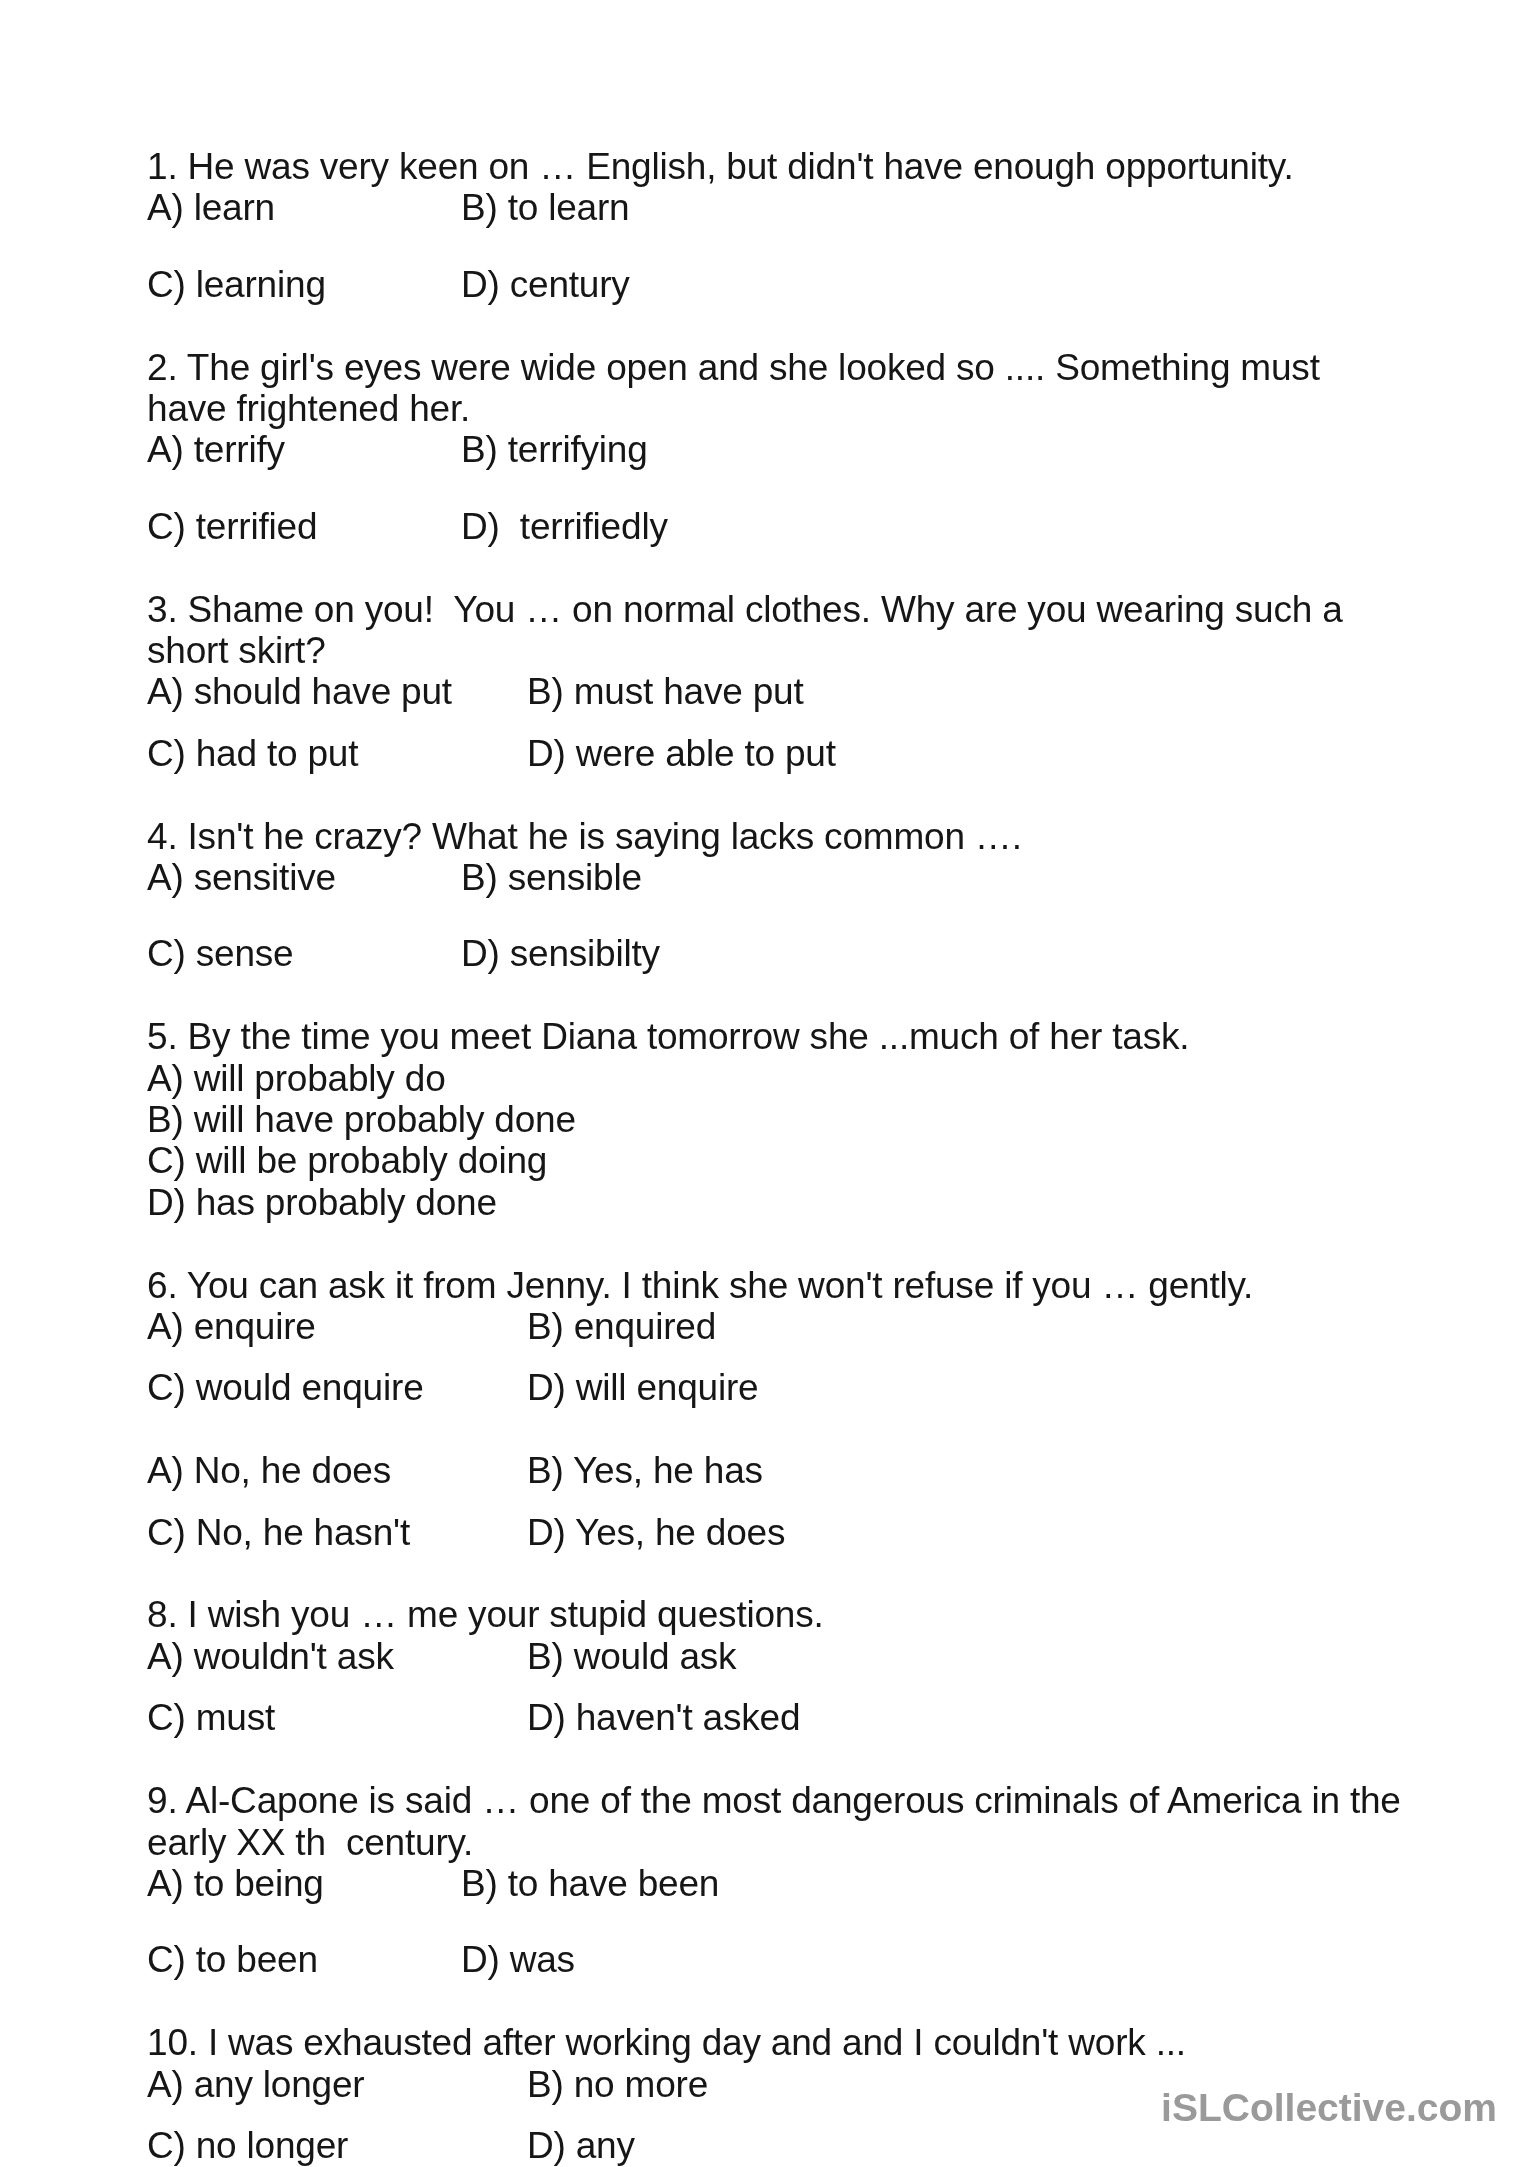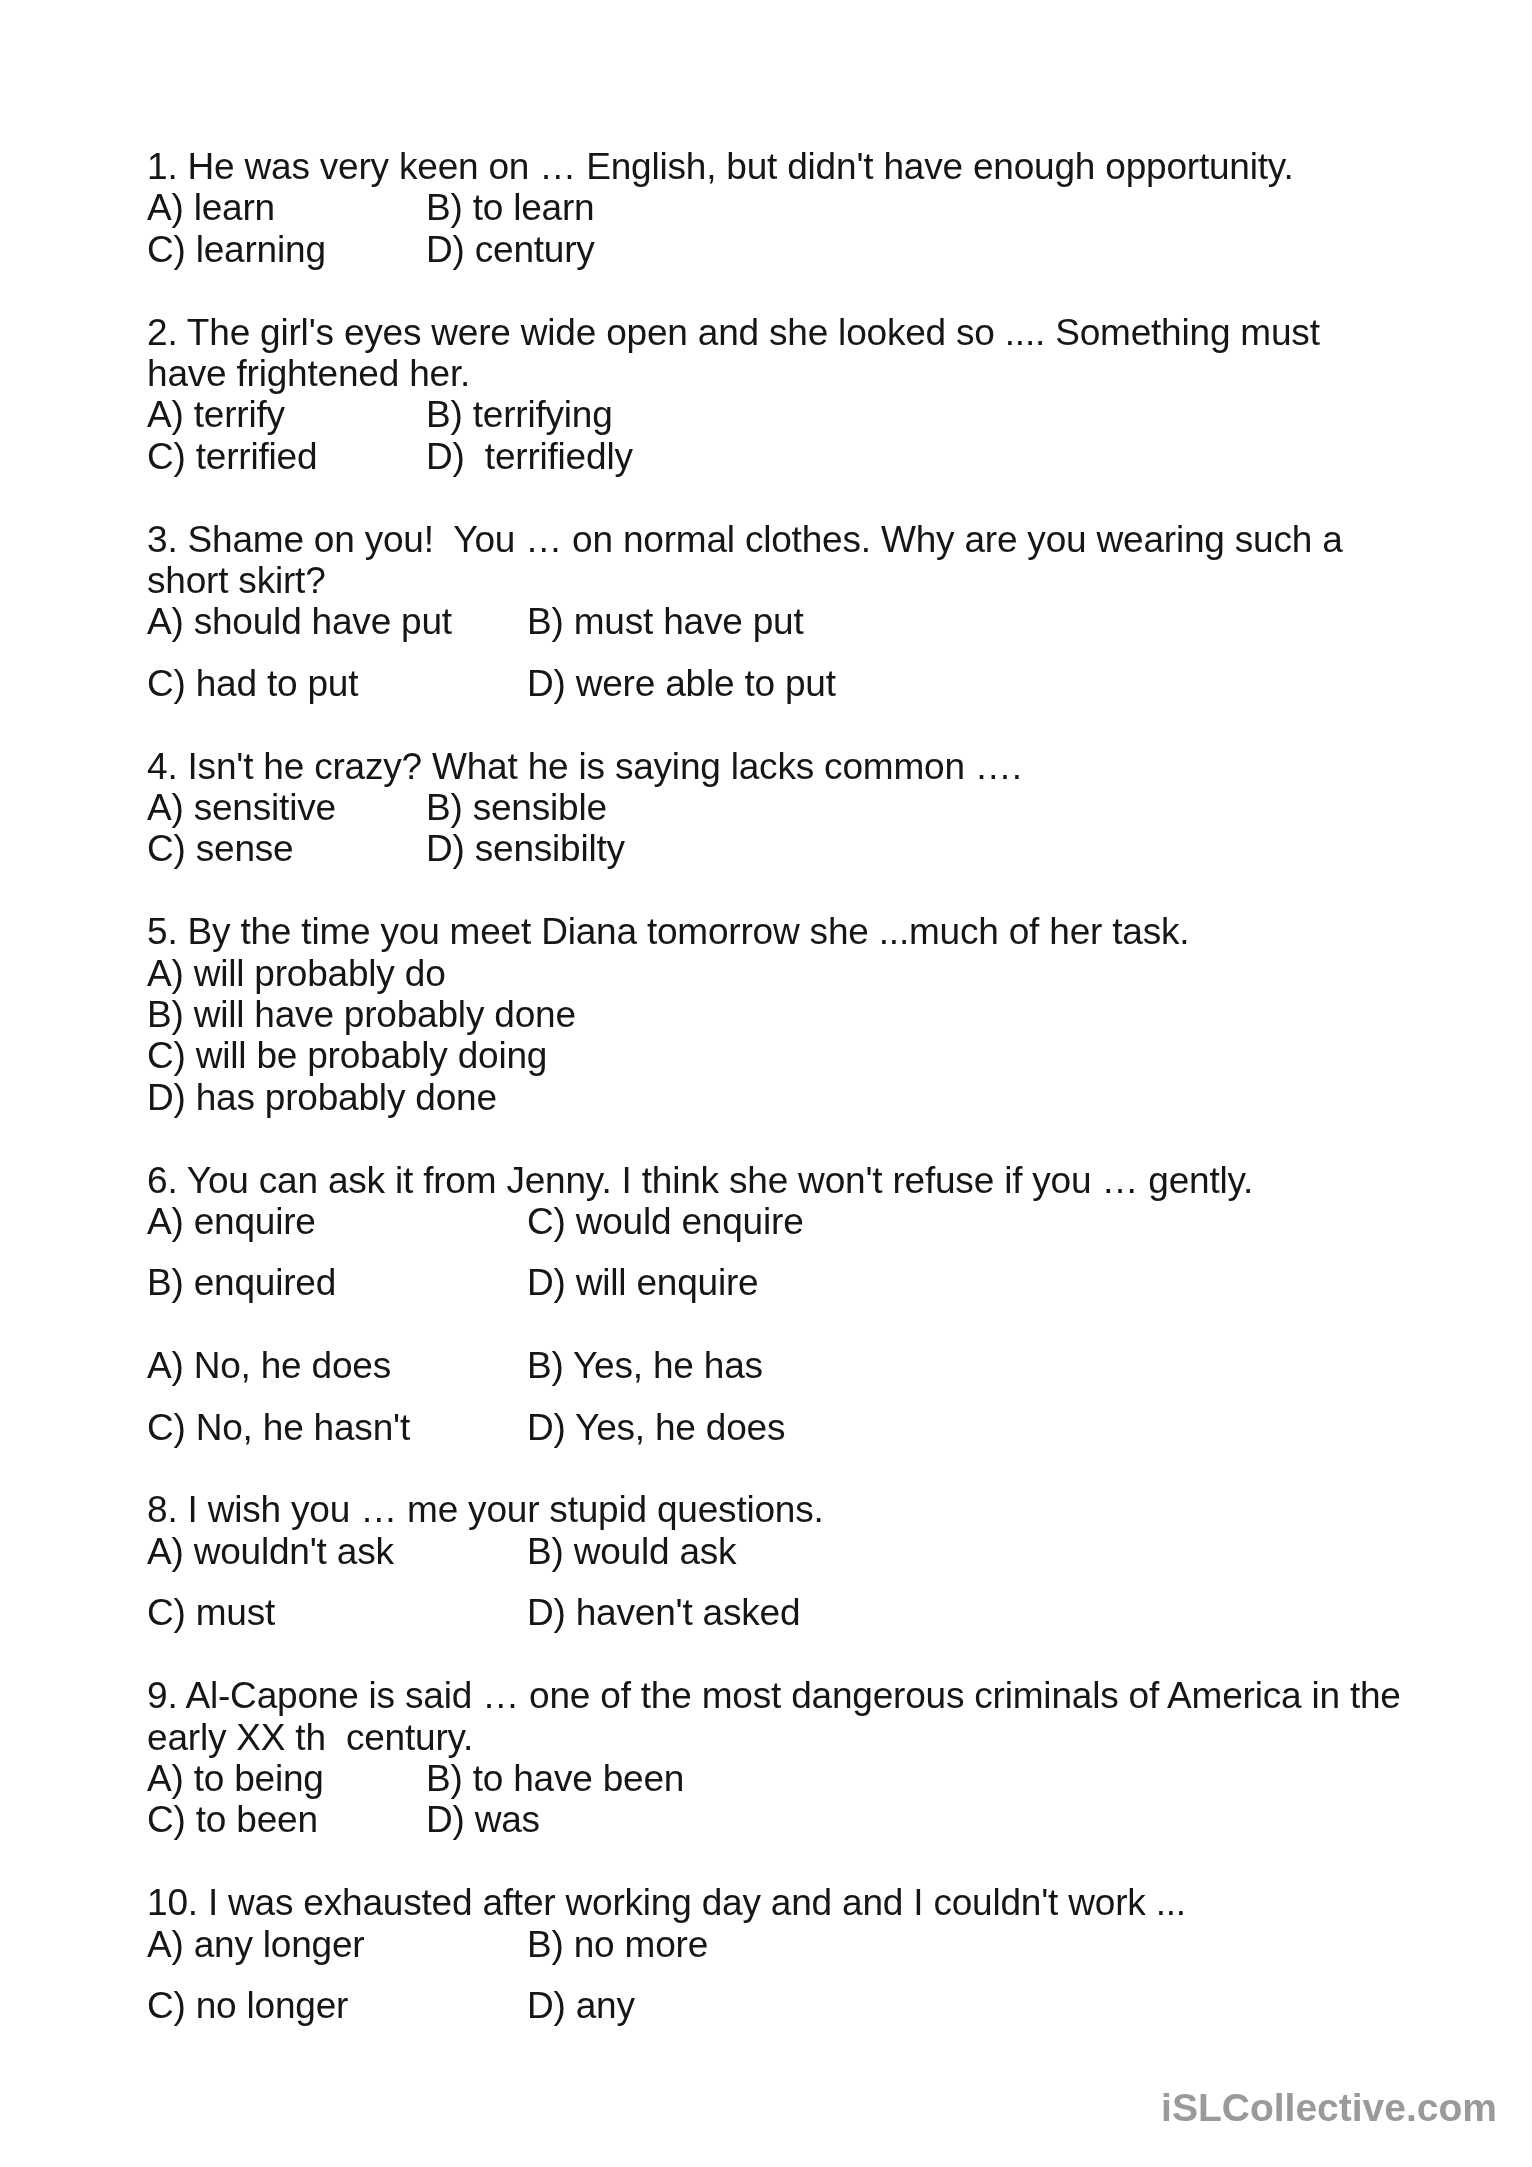--- a/index.html
+++ b/index.html
@@ -26,21 +26,21 @@
     line-height: 41.4px;
     letter-spacing: -0.2px;
     white-space: pre;
   }
   .options {
     display: grid;
     font-size: 37px;
     line-height: 41.4px;
     letter-spacing: -0.2px;
   }
-  .options.narrow { grid-template-columns: 279px auto; }
+  .options.narrow { grid-template-columns: 279px auto; gap: 35px; }
   .options.wide   { grid-template-columns: 360px auto; gap: 20px; }
   .options.single { grid-template-columns: auto; }
   .option { white-space: pre; }
   .watermark {
     position: absolute;
     top: 2089px;
     right: 35px;
     font-size: 39px;
     font-weight: 700;
     line-height: 38px;
@@ -101,22 +101,22 @@
           <span class="option">B) will have probably done</span>
           <span class="option">C) will be probably doing</span>
           <span class="option">D) has probably done</span>
         </div>
   </section>
 
   <section class="question">
     <p class="q-text">6. You can ask it from Jenny. I think she won't refuse if you … gently.</p>
     <div class="options wide">
           <span class="option">A) enquire</span>
+          <span class="option">B) enquired</span>
           <span class="option">C) would enquire</span>
-          <span class="option">B) enquired</span>
           <span class="option">D) will enquire</span>
         </div>
   </section>
 
   <section class="question">
     <div class="options wide">
           <span class="option">A) No, he does</span>
           <span class="option">B) Yes, he has</span>
           <span class="option">C) No, he hasn't</span>
           <span class="option">D) Yes, he does</span>

